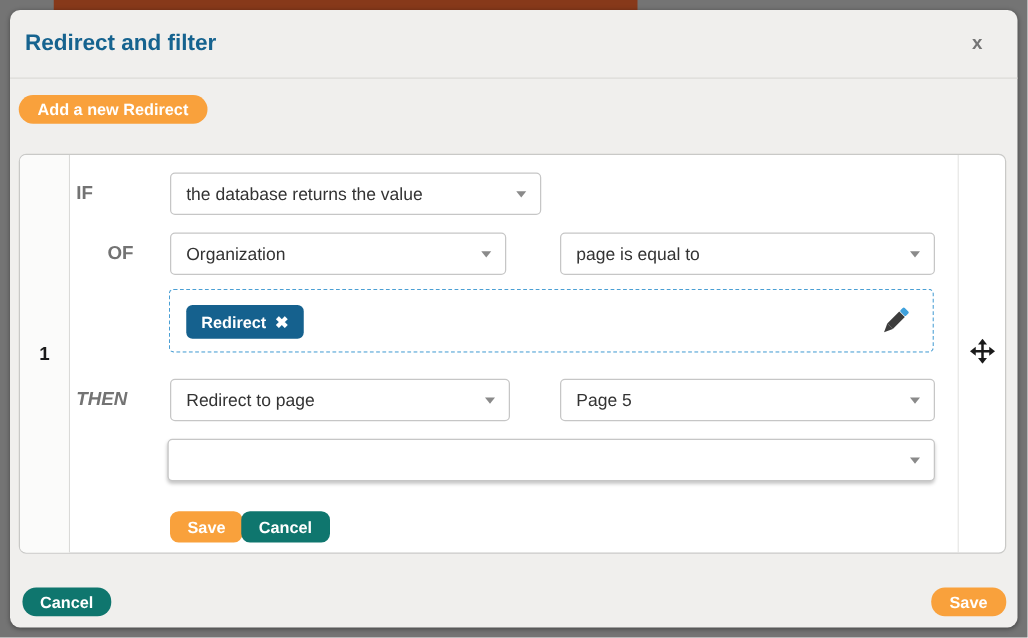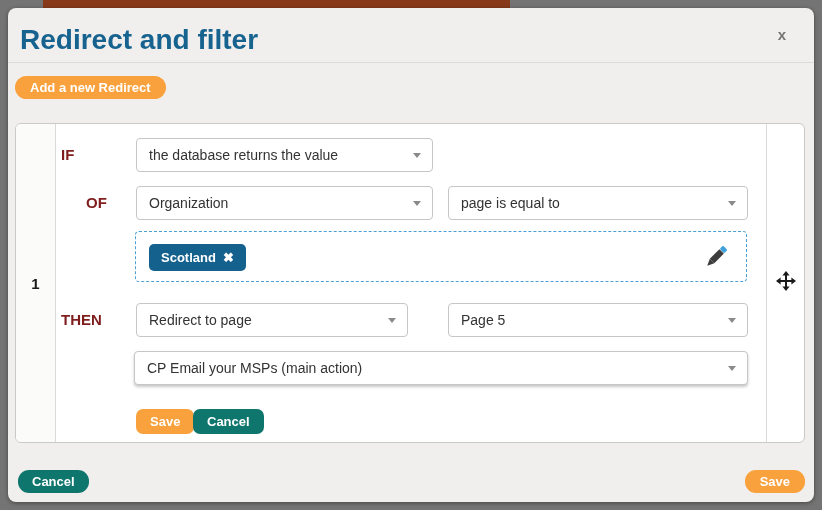--- a/index.html
+++ b/index.html
@@ -15,21 +15,21 @@
     background: #87391a;
   }
   .modal {
     position: absolute; left: 8px; top: 8px; width: 806px; height: 494px;
     background: #f0efed;
     border-radius: 8px;
     box-shadow: 0 1px 4px rgba(0,0,0,0.4);
   }
   .modal-title {
     position: absolute; left: 12px; top: 16px;
-    font-size: 28px; font-weight: bold; color: #16638f;
+    font-size: 18px; font-weight: bold; color: #16638f;
   }
   .modal-close {
     position: absolute; right: 28px; top: 18px;
     font-size: 15px; font-weight: bold; color: #757575;
     cursor: pointer; line-height: 18px;
   }
   .header-divider {
     position: absolute; left: 0; top: 54px; width: 100%; height: 1px;
     background: #dcdbd8;
   }
@@ -57,50 +57,50 @@
     font-size: 15px; font-weight: bold; color: #1a1a1a;
   }
   .rule-move-col {
     position: absolute; right: 0; top: 0; bottom: 0; width: 38px;
     border-left: 1px solid #dadad8; border-radius: 0 5px 5px 0;
     display: flex; align-items: center; justify-content: center;
     cursor: move;
   }
   .row-label {
     position: absolute; left: 45px;
-    font-size: 15px; font-weight: bold; color: #7f1d1d;
+    font-size: 15px; font-weight: bold; color: #737373;
   }
   .select {
     position: absolute; height: 34px;
     background: #fff; border: 1px solid #c6c6c6; border-radius: 4px;
     display: flex; align-items: center;
     padding: 0 32px 0 12px;
     font-size: 14px; color: #333;
     cursor: pointer;
   }
   .select .caret {
     position: absolute; right: 11px; top: 50%; margin-top: -2px;
     width: 0; height: 0;
     border-left: 4px solid transparent;
     border-right: 4px solid transparent;
     border-top: 5px solid #8a8a8a;
   }
   .select-text {
     overflow: hidden; text-overflow: ellipsis; white-space: nowrap;
   }
   .sel-if     { left: 120px; top: 14px;  width: 297px; }
-  .sel-of     { left: 120px; top: 62px;  width: 297px; }
+  .sel-of     { left: 120px; top: 62px;  width: 269px; }
   .sel-op     { left: 432px; top: 62px;  width: 300px; }
   .sel-then   { left: 120px; top: 179px; width: 272px; }
   .sel-page   { left: 432px; top: 179px; width: 300px; }
   .sel-wide   { left: 118px; top: 227px; width: 614px;
                 box-shadow: 0 2px 3px rgba(0,0,0,0.22); }
   .label-if   { top: 22px; }
   .label-of   { top: 70px; margin-left: 25px; }
-  .label-then { top: 187px; }
+  .label-then { top: 187px; font-style: italic; }
   .tag-box {
     position: absolute; left: 119px; top: 107px; width: 612px; height: 51px;
     border: 1px dashed #4a9fd4; border-radius: 4px;
   }
   .filter-tag {
     position: absolute; left: 13px; top: 12px; height: 27px;
     background: #15618e; border-radius: 5px;
     display: inline-flex; align-items: center;
     padding: 0 12px; color: #fff; font-size: 13px; font-weight: bold;
     cursor: pointer;
@@ -162,21 +162,21 @@
       <span class="select-text">Organization</span>
       <span class="caret"></span>
     </div>
     <div class="select sel-op">
       <span class="select-text">page is equal to</span>
       <span class="caret"></span>
     </div>
 
     <div class="tag-box">
       <span class="filter-tag">
-        <span>Scotland</span>
+        <span>Redirect</span>
         <span class="remove-x">✖</span>
       </span>
       <span class="pencil-btn">
         <span>
           <svg width="28" height="28" viewBox="0 0 24 24">
             <g transform="rotate(45 12 12)">
               <rect x="9.3" y="0.8" width="5.4" height="4" rx="1" fill="#3fa1dc"></rect>
               <rect x="9.3" y="5.2" width="5.4" height="11.6" fill="#3c3c3c"></rect>
               <polygon points="9.3,16.8 14.7,16.8 12,22.6" fill="#3c3c3c"></polygon>
             </g>
@@ -189,21 +189,20 @@
     <div class="select sel-then">
       <span class="select-text">Redirect to page</span>
       <span class="caret"></span>
     </div>
     <div class="select sel-page">
       <span class="select-text">Page 5</span>
       <span class="caret"></span>
     </div>
 
     <div class="select sel-wide">
-      <span class="select-text">CP Email your MSPs (main action)</span>
       <span class="caret"></span>
     </div>
 
     <button class="btn btn-orange inner-save">Save</button>
     <button class="btn btn-gray inner-cancel">Cancel</button>
   </div>
 
   <button class="btn btn-gray footer-cancel">Cancel</button>
   <button class="btn btn-orange footer-save">Save</button>
 </div>

